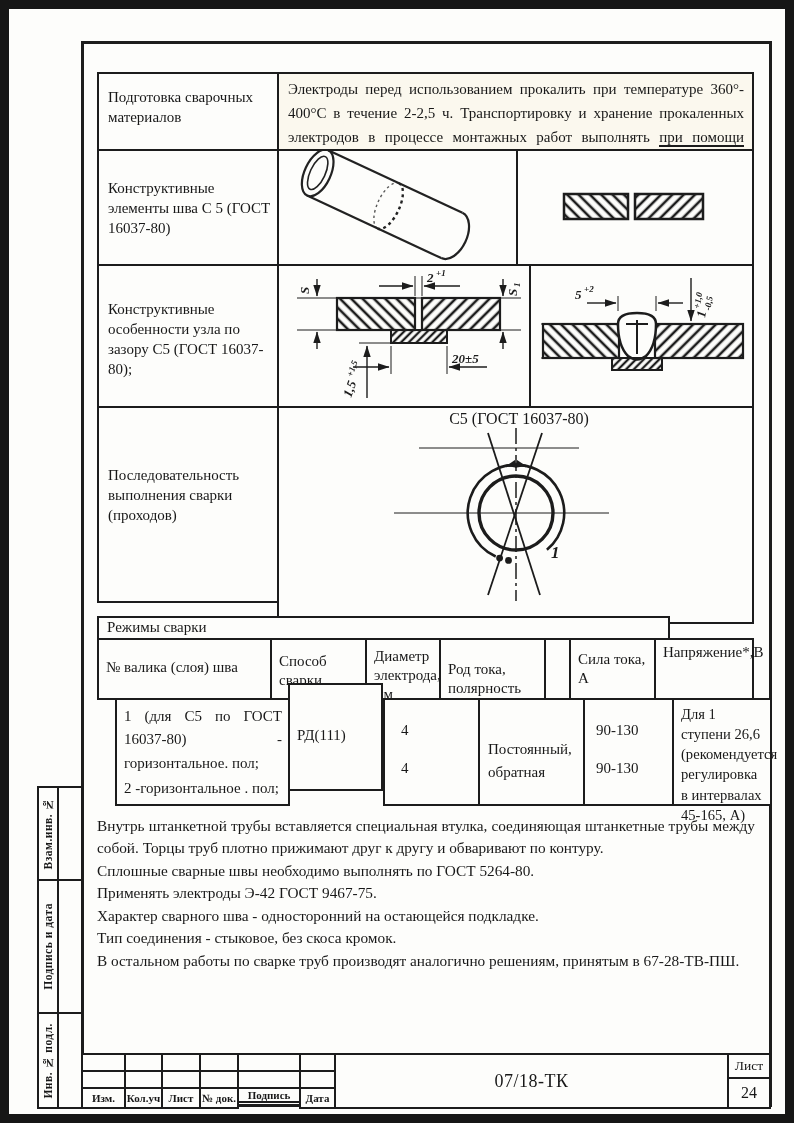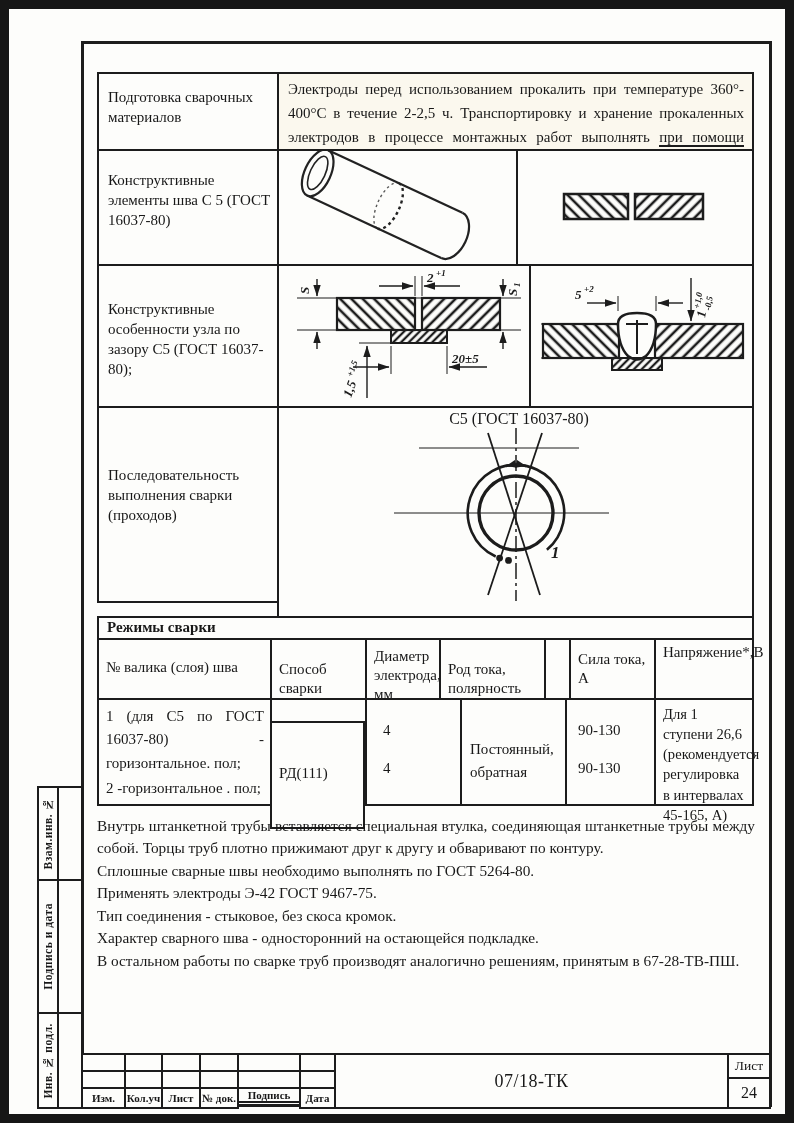--- a/index.html
+++ b/index.html
@@ -9,21 +9,21 @@
     font-family:"Liberation Serif", serif;color:#181818;
   }
   .frame{position:absolute;left:72px;top:32px;width:691px;height:1066px;
     border:3px solid #1d1d1d;box-sizing:border-box;}
   .cell{position:absolute;border:2px solid #1c1c1c;box-sizing:border-box;background:#fdfdfb;}
   .lbl{font-size:15px;line-height:1.33;padding:6px 6px 0 9px;}
   .r1c{font-size:15px;line-height:24px;text-align:justify;padding:3px 8px 0 9px;background:#fbf8ee;}
   .ul{border-bottom:2px solid #1c1c1c;padding-right:128px;}
   .mt-title{font-size:15px;padding:1px 0 0 8px;}
   .mh{font-size:15px;line-height:1.25;padding:7px 4px 0 7px;}
-  .md{font-size:15px;}
+  .md{font-size:15px;margin-left:18px;}
   .bead{text-align:justify;padding:5px 6px 0 7px;line-height:1.55;}
   .bead .l2{margin-top:2px;}
   .method{padding:42px 0 0 7px;}
   .stack{display:flex;flex-direction:column;}
   .stack .v1{margin:22px 0 0 16px;}
   .stack .v2{margin:21px 0 0 16px;}
   .ctype{padding:38px 0 0 8px;line-height:1.5;}
   .volt{font-size:14.6px;line-height:1.38;padding:4px 4px 0 7px;}
   .notes{position:absolute;left:88px;top:806px;width:658px;font-size:15.3px;line-height:1.47;}
   .notes p{margin:0;text-align:justify;}
@@ -67,21 +67,21 @@
   </svg>
 
   <div class="frame"></div>
 
   <div class="cell lbl" style="left:88px;top:63px;width:182px;height:79px;padding-top:14px;">Подготовка сварочных материалов</div>
   <div class="cell r1c" style="left:268px;top:63px;width:477px;height:79px;">
     <span>Электроды перед использованием прокалить при температуре 360°- 400°С в течение 2-2,5 ч. Транспортировку и хранение прокаленных электродов в процессе монтажных работ выполнять</span>
     <span class="ul">при помощи термопеналов.</span>
   </div>
 
-  <div class="cell lbl" style="left:88px;top:140px;width:182px;height:117px;padding-top:20px;">Конструктивные элементы шва С 5 (ГОСТ 16037-80)</div>
+  <div class="cell lbl" style="left:88px;top:140px;width:182px;height:117px;padding-top:28px;">Конструктивные элементы шва С 5 (ГОСТ 16037-80)</div>
   <div class="cell" style="left:268px;top:140px;width:241px;height:117px;">
     <svg width="237" height="113" viewBox="0 0 237 113">
       <g transform="translate(26,16) rotate(25)" stroke="#222" fill="none">
         <line x1="14" y1="-25" x2="162" y2="-25" stroke-width="2.2"></line>
         <line x1="14" y1="25" x2="162" y2="25" stroke-width="2.2"></line>
         <path d="M162,-25 A15,25 0 0 1 162,25" stroke-width="2.2"></path>
         <ellipse cx="14" cy="0" rx="13" ry="25" stroke-width="2.2"></ellipse>
         <ellipse cx="14" cy="0" rx="7.5" ry="18" stroke-width="1.6"></ellipse>
         <path d="M92,-25 A11,25 0 0 1 92,25" stroke-width="2.4" stroke-dasharray="3 3.2"></path>
         <path d="M92,-25 A11,25 0 0 0 92,25" stroke-width="1.4" stroke-dasharray="2.5 3" opacity="0.75"></path>
@@ -171,50 +171,50 @@
       <path d="M216.7,148.5 A48,48 0 0 1 247,58" fill="none" stroke="#1c1c1c" stroke-width="2.6"></path>
       <polygon points="247,58 236.4,59.8 238.1,52.0" fill="#1c1c1c"></polygon>
       <path d="M267.9,141.8 A48,48 0 0 0 227,58" fill="none" stroke="#1c1c1c" stroke-width="2.6"></path>
       <polygon points="227,58 237.6,59.8 235.9,52.0" fill="#1c1c1c"></polygon>
       <circle cx="220.6" cy="150.1" r="3.4" fill="#1c1c1c"></circle>
       <circle cx="229.5" cy="152.4" r="3.4" fill="#1c1c1c"></circle>
       <text x="272" y="150" class="dim" style="font-size:17px">1</text>
     </svg>
   </div>
 
-  <div class="cell mt-title" style="left:88px;top:607px;width:657px;height:24px;font-weight:bold;">Режимы сварки</div>
+  <div class="cell mt-title" style="left:88px;top:607px;width:573px;height:24px;">Режимы сварки</div>
   <div class="cell mh" style="left:88px;top:629px;width:175px;height:62px;padding-top:18px;">№ валика (слоя) шва</div>
-  <div class="cell mh" style="left:261px;top:629px;width:98px;height:62px;padding-top:20px;">Способ сварки</div>
+  <div class="cell mh" style="left:261px;top:629px;width:98px;height:62px;padding-top:12px;">Способ сварки</div>
   <div class="cell mh" style="left:356px;top:629px;width:97px;height:62px;">Диаметр электрода, мм</div>
   <div class="cell mh" style="left:430px;top:629px;width:107px;height:62px;padding-top:20px;">Род тока, полярность</div>
   <div class="cell mh" style="left:560px;top:629px;width:91px;height:62px;padding-top:10px;">Сила тока, А</div>
   <div class="cell mh" style="left:645px;top:629px;width:100px;height:62px;padding-top:3px;">Напряжение*,В</div>
 
   <div class="cell md bead" style="left:88px;top:689px;width:175px;height:108px;">
     <div>1 (для С5 по ГОСТ 16037-80)  -  горизонтальное. пол;</div>
     <div class="l2">2  -горизонтальное . пол;</div>
   </div>
-  <div class="cell md method" style="left:261px;top:712px;width:95px;height:108px;">РД(111)</div>
+  <div class="cell md method" style="left:261px;top:674px;width:95px;height:108px;">РД(111)</div>
   <div class="cell md stack" style="left:356px;top:689px;width:97px;height:108px;">
     <span class="v1">4</span>
     <span class="v2">4</span>
   </div>
   <div class="cell md ctype" style="left:451px;top:689px;width:107px;height:108px;">Постоянный, обратная</div>
   <div class="cell md stack" style="left:556px;top:689px;width:91px;height:108px;">
     <span class="v1" style="margin-left:11px">90-130</span>
     <span class="v2" style="margin-left:11px">90-130</span>
   </div>
   <div class="cell md volt" style="left:645px;top:689px;width:100px;height:108px;">Для 1 ступени 26,6 (рекомендуется регулировка в интервалах 45-165, А)</div>
 
   <div class="notes">
     <p>Внутрь штанкетной трубы вставляется специальная втулка, соединяющая штанкетные трубы между собой.  Торцы труб плотно прижимают друг к другу и обваривают по контуру.</p>
     <p>Сплошные сварные швы необходимо выполнять по ГОСТ 5264-80.</p>
     <p>Применять электроды Э-42 ГОСТ 9467-75.</p>
+    <p>Характер сварного шва - односторонний на остающейся подкладке.</p>
     <p>Тип соединения - стыковое, без скоса кромок.</p>
-    <p>Характер сварного шва - односторонний на остающейся подкладке.</p>
     <p>В остальном работы по сварке труб производят аналогично решениям, принятым в 67-28-ТВ-ПШ.</p>
   </div>
 
   <div class="cell side-cell" style="left:28px;top:777px;width:22px;height:95px;">
       <span>Взам.инв. №</span>
     </div>
   <div class="cell" style="left:48px;top:777px;width:26px;height:95px;"></div>
   <div class="cell side-cell" style="left:28px;top:870px;width:22px;height:135px;">
       <span>Подпись и дата</span>
     </div>

